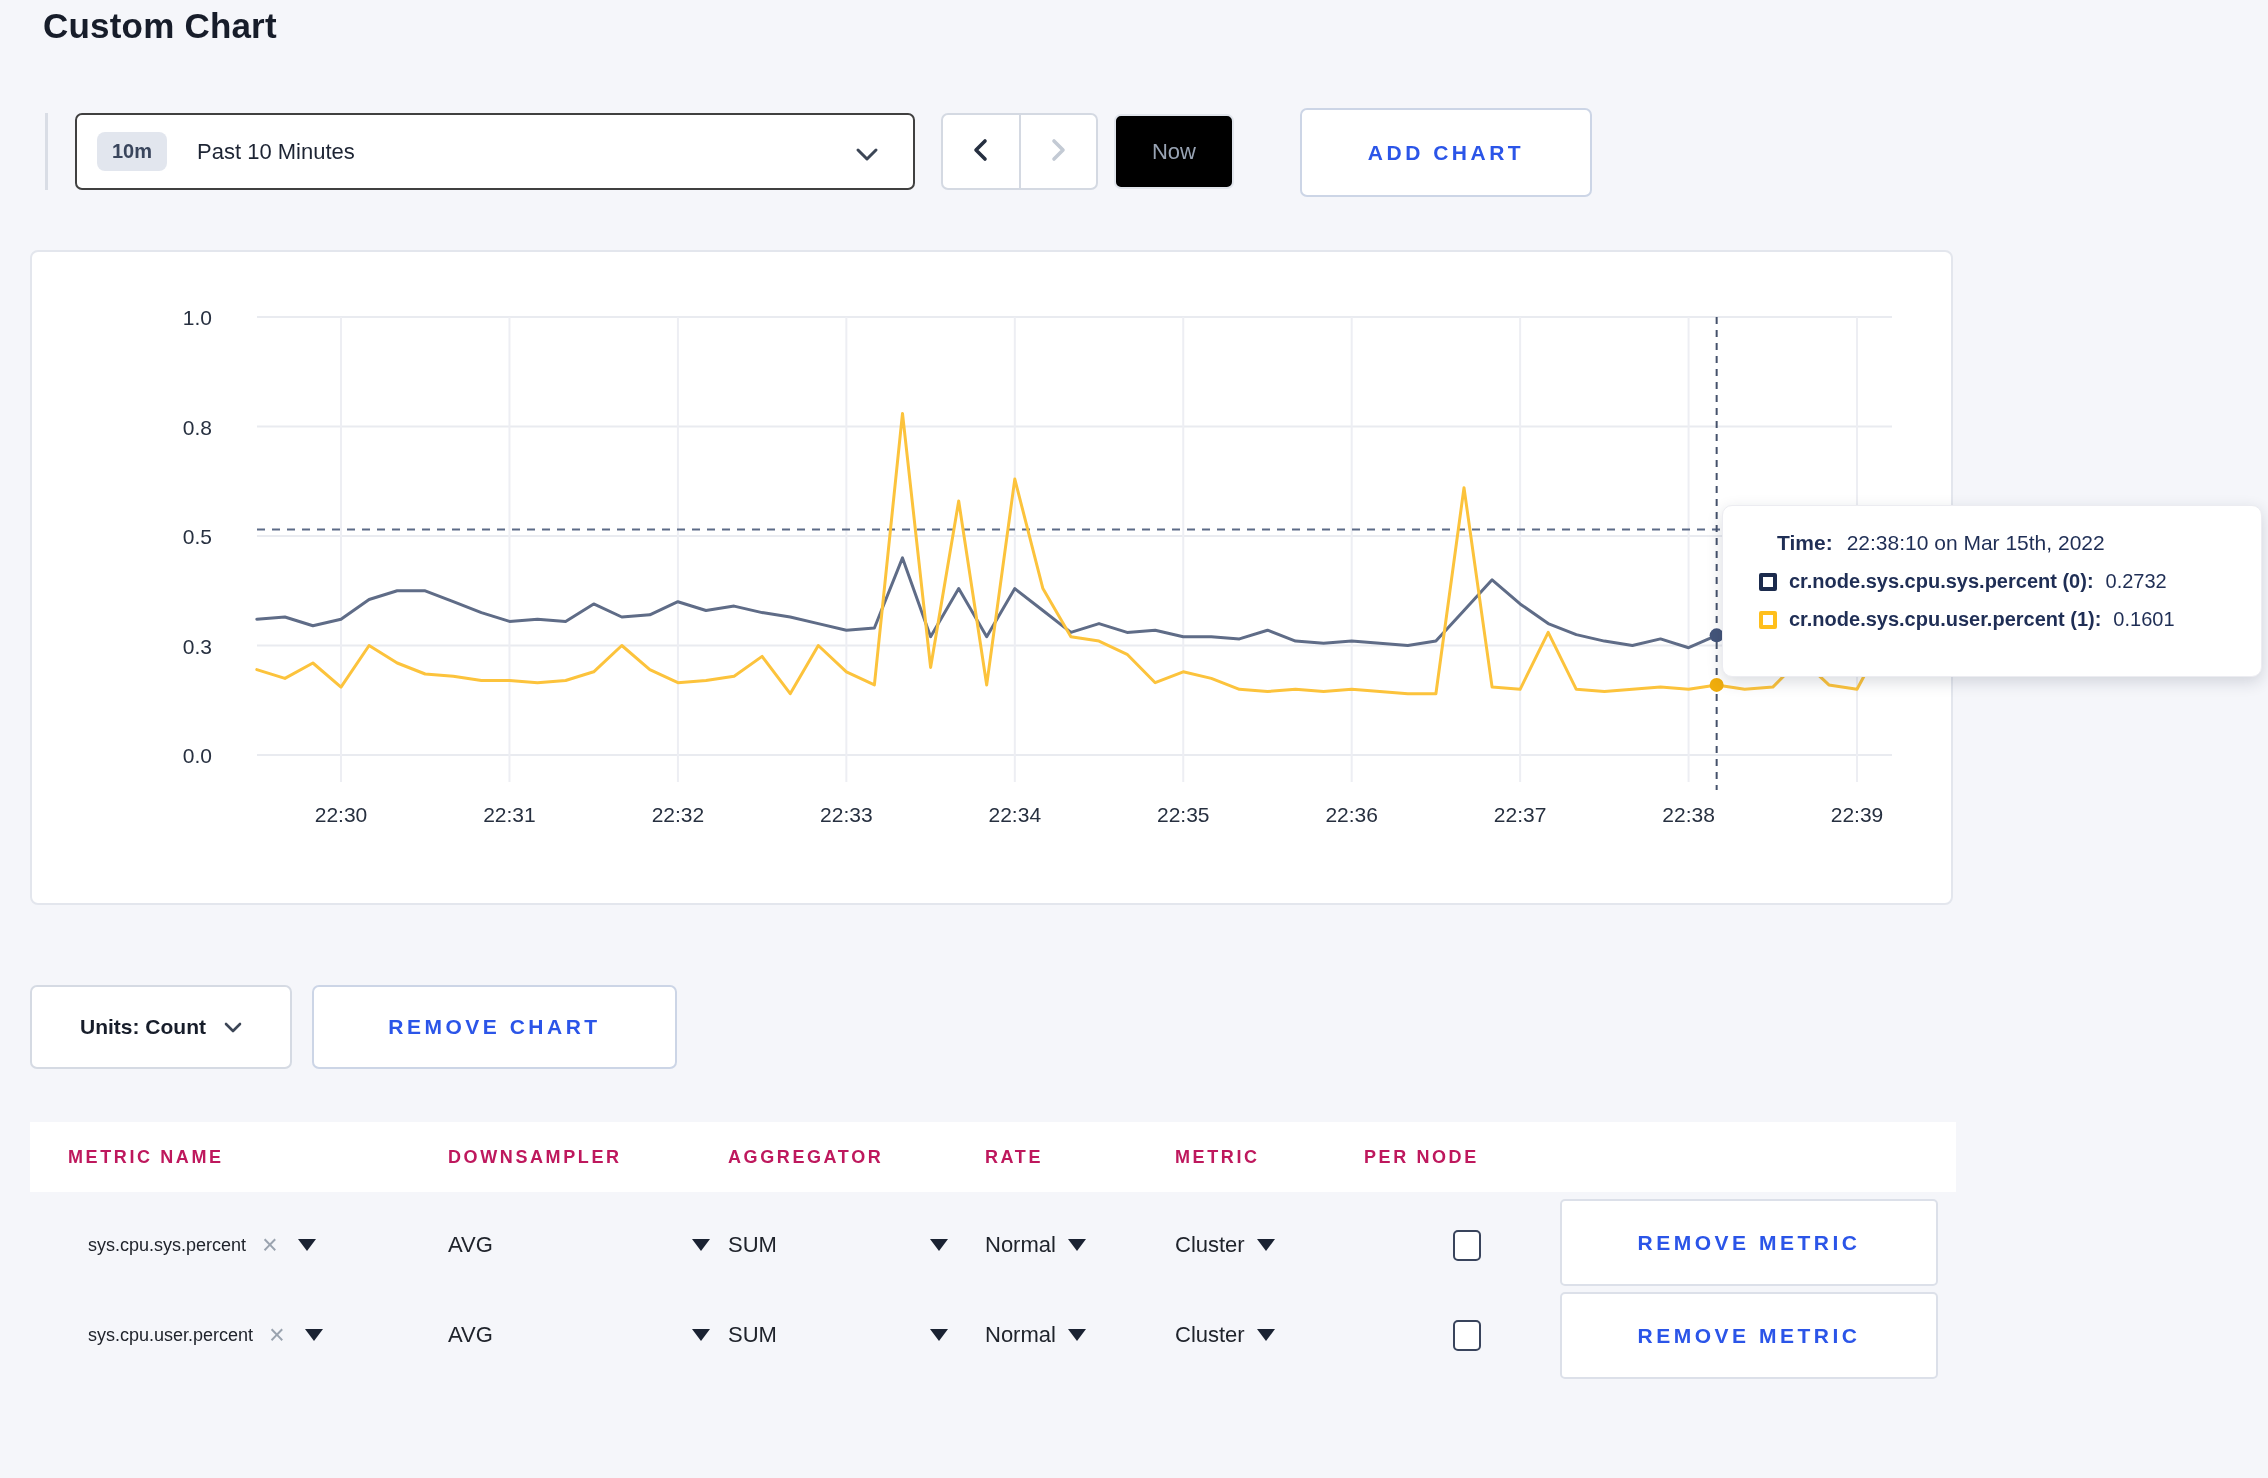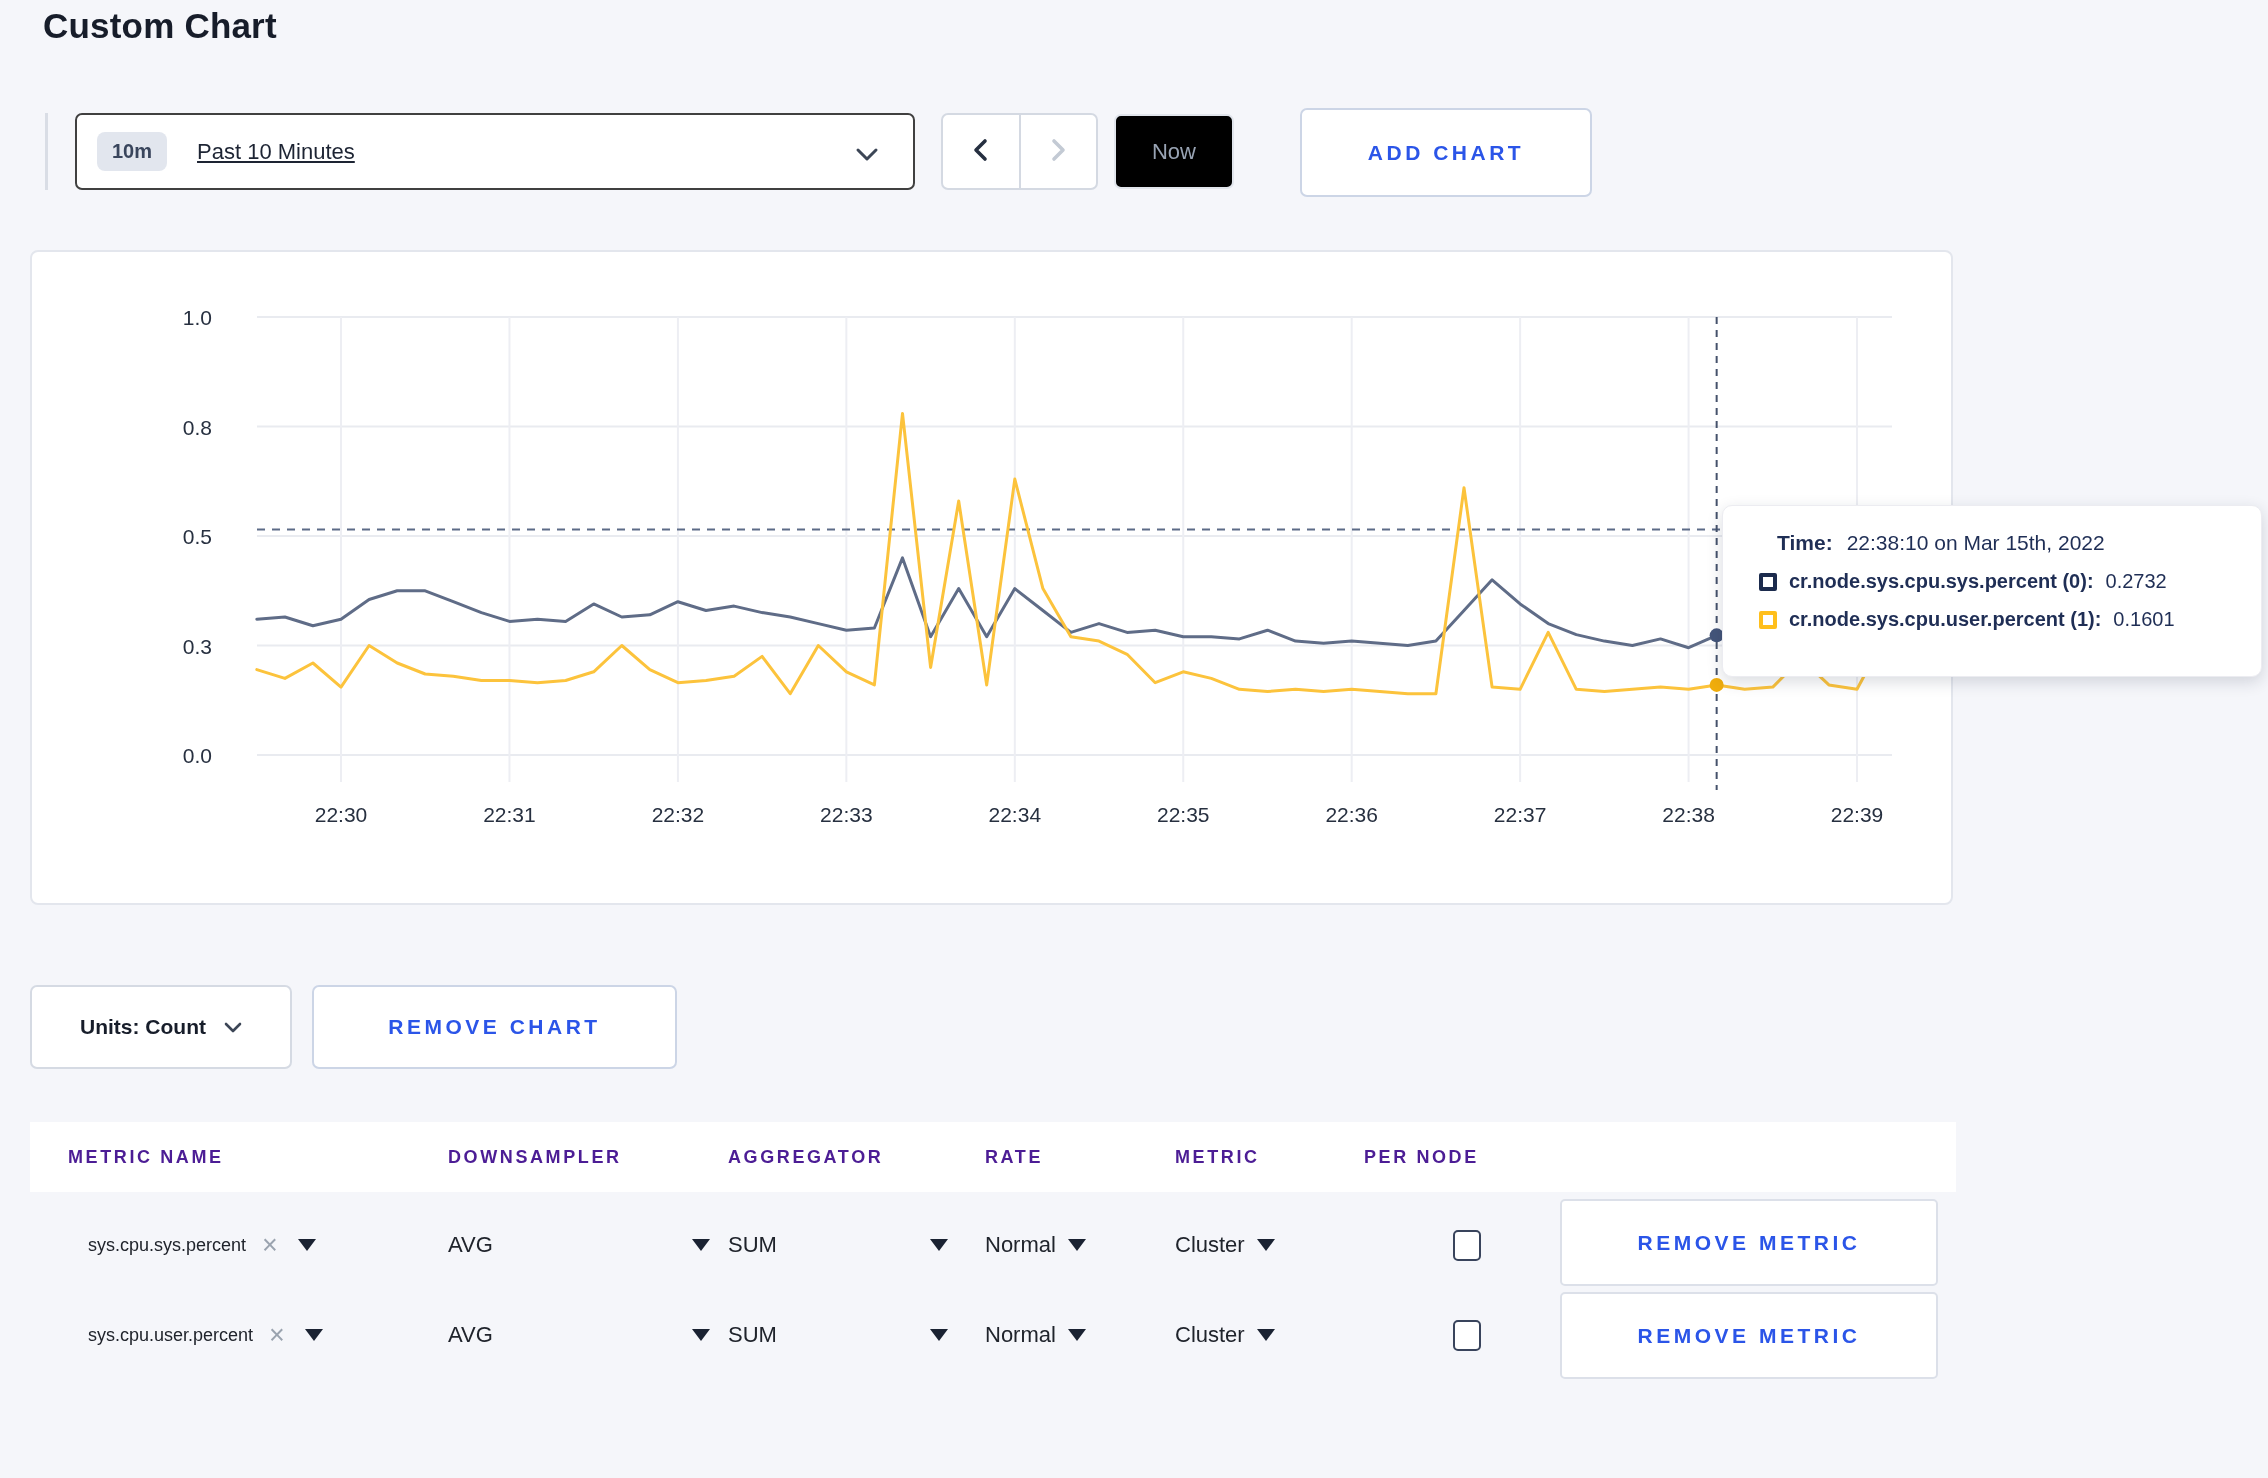--- a/index.html
+++ b/index.html
@@ -16,21 +16,21 @@
   .tb-divider { left:45px; top:113px; width:3px; height:77px; background:#d9dde5; }
 
   .time-select {
     left:75px; top:113px; width:840px; height:77px; background:#fff;
     border:2px solid #404040; border-radius:7px; display:flex; align-items:center; cursor:pointer;
   }
   .range-badge {
     margin-left:20px; padding:8px 15px; background:#e2e6ee; border-radius:8px;
     font-size:20px; font-weight:700; color:#39455c;
   }
-  .range-label { margin-left:30px; font-size:22px; color:#1d2433;text-decoration:underline; }
+  .range-label { margin-left:30px; font-size:22px; color:#1d2433; }
   .time-select .chev { position:absolute; right:34px; top:32px; }
 
   .prevnext {
     left:941px; top:113px; width:157px; height:77px; background:#fff;
     border:2px solid #d4d9e2; border-radius:7px; display:flex;
   }
   .prevnext .half { flex:1; display:flex; align-items:center; justify-content:center; cursor:pointer; }
   .prevnext .half:first-child { border-right:2px solid #d4d9e2; }
 
   .now-btn {
@@ -72,21 +72,21 @@
     left:30px; top:985px; width:262px; height:84px; background:#fff; border:2px solid #d5dae3;
     border-radius:7px; display:flex; align-items:center; justify-content:center; gap:18px;
     font-size:21px; font-weight:700; color:#171d2a; cursor:pointer;
   }
   .remove-chart-btn { left:312px; top:985px; width:365px; height:84px; }
 
   
   .mt-header { left:30px; top:1122px; width:1926px; height:70px; background:#fff; }
   .mt-h {
     position:absolute; top:0; height:70px; line-height:70px;
-    font-size:18px; font-weight:700; letter-spacing:2.6px; color:#4c1d95;
+    font-size:18px; font-weight:700; letter-spacing:2.6px; color:#be185d;
   }
   .mt-row { left:30px; height:84px; width:1926px; }
   .cell { position:absolute; top:0; height:84px; display:flex; align-items:center; }
   .m-name { font-size:18px; color:#20242c; }
   .x-icon { font-size:27px; color:#9aa3af; margin-left:16px; cursor:pointer; line-height:1; }
   .tri {
     width:0; height:0; border-left:9px solid transparent; border-right:9px solid transparent;
     border-top:12px solid #1a2232; margin-left:20px; cursor:pointer;
   }
   .dd-text { font-size:22px; color:#20242c; }

